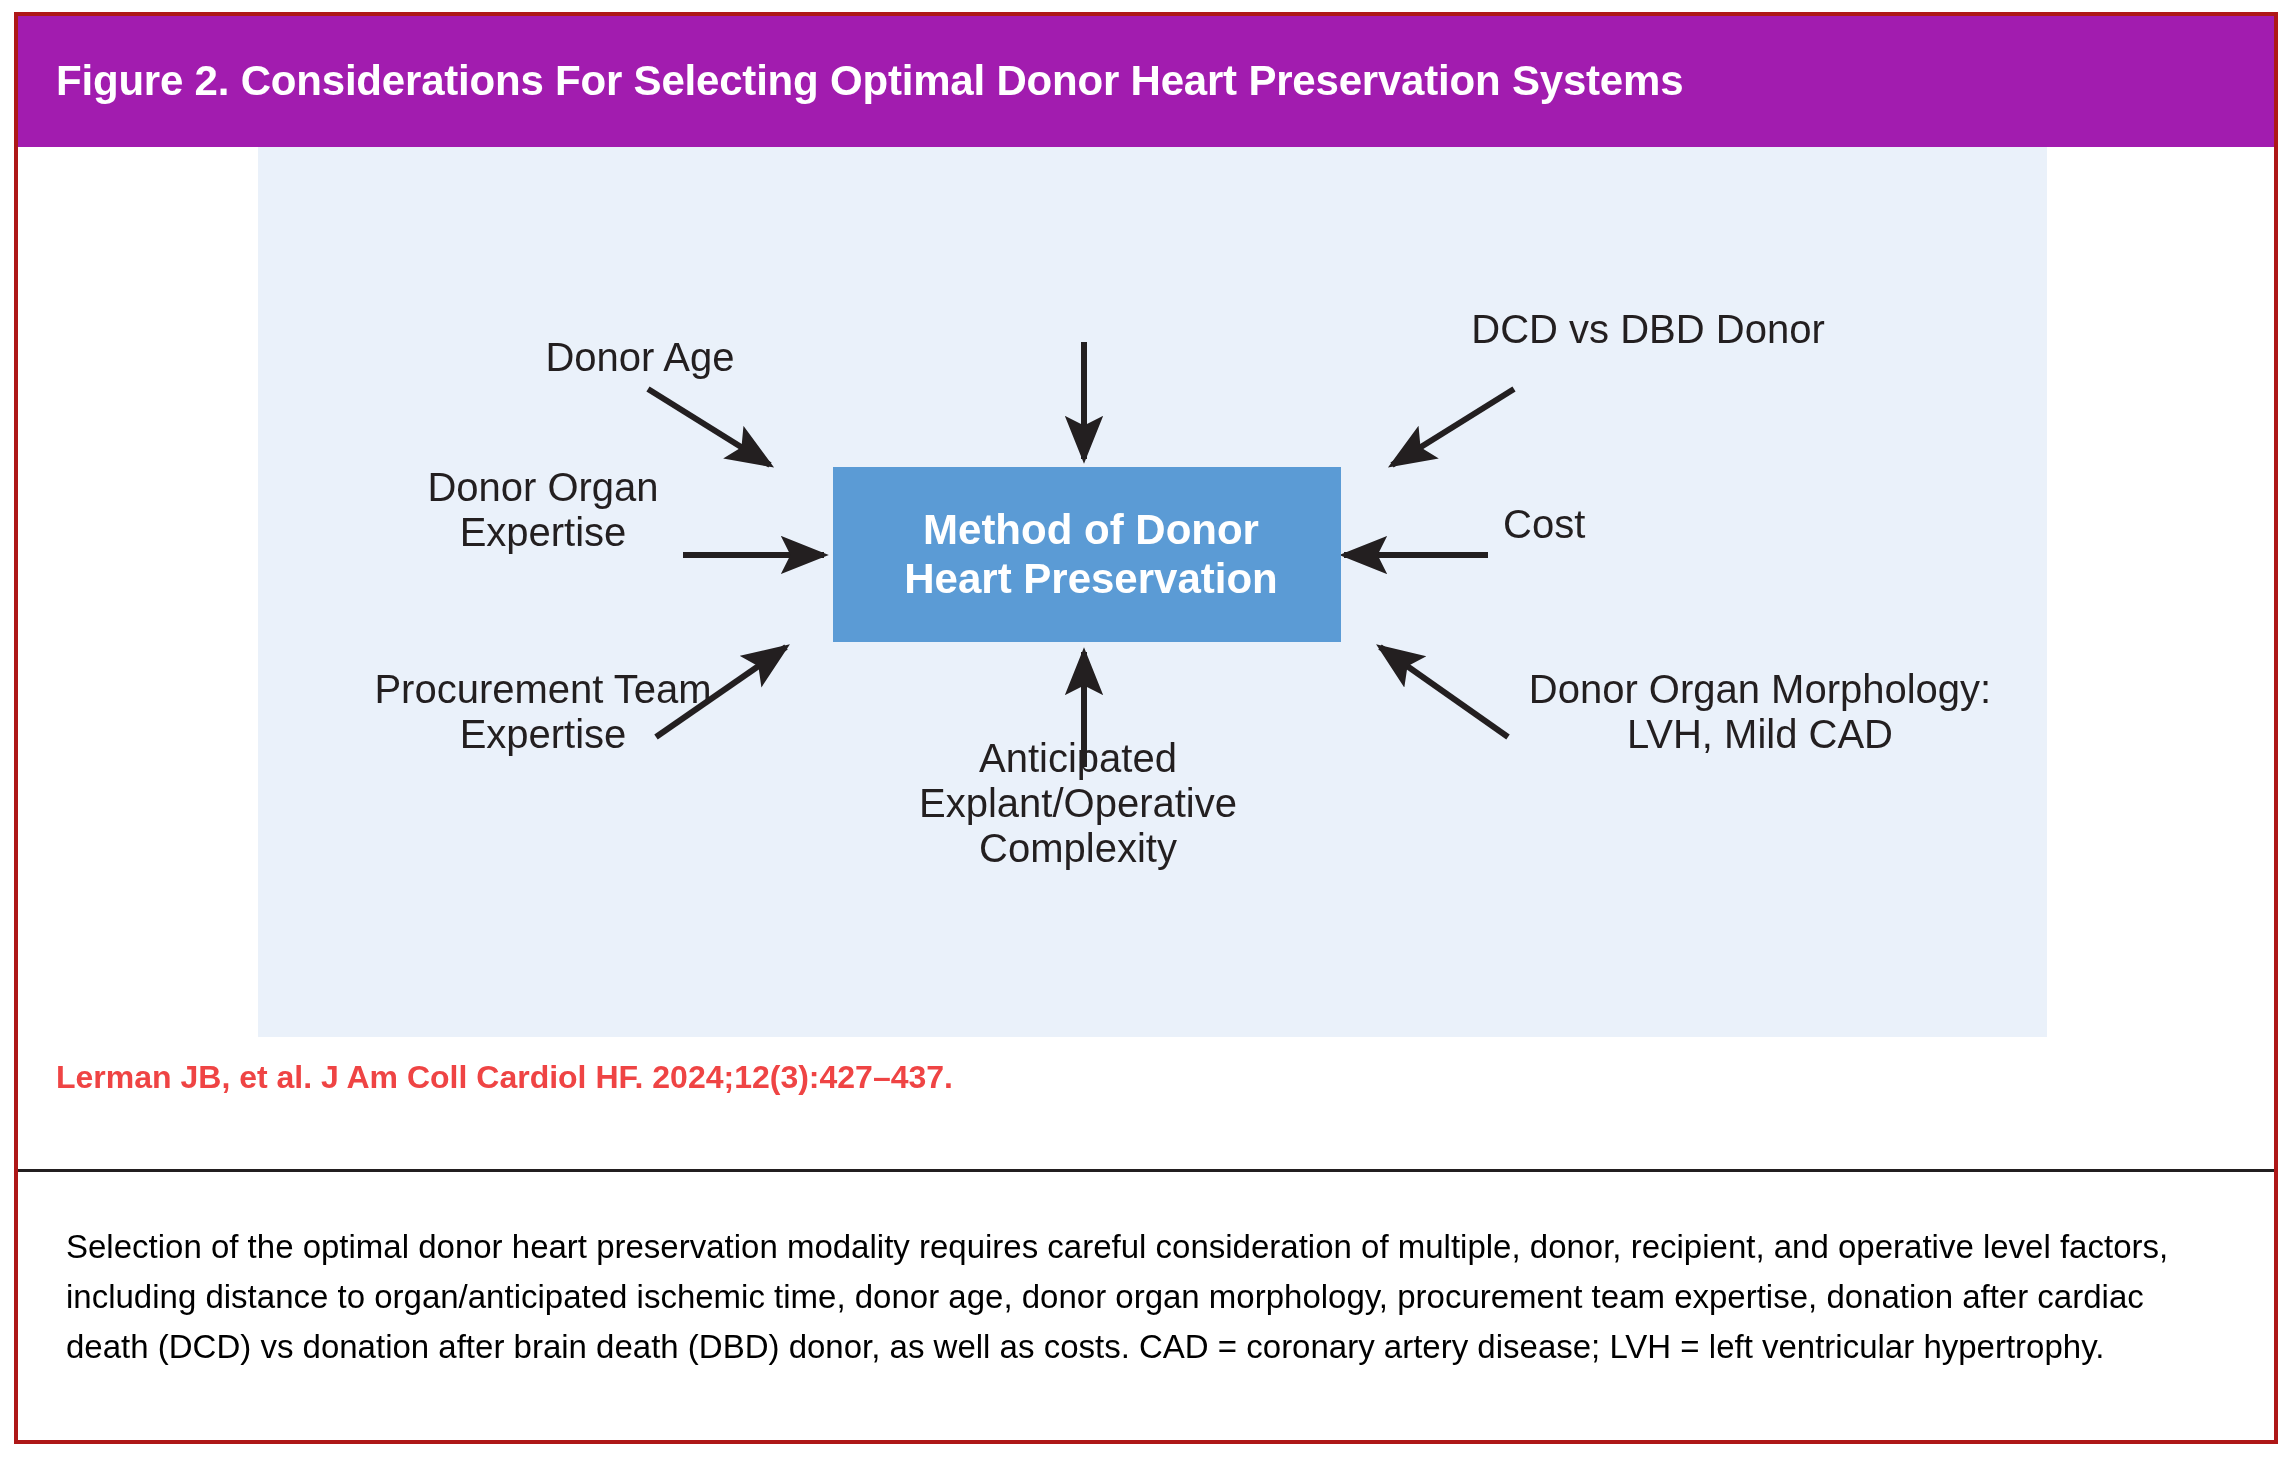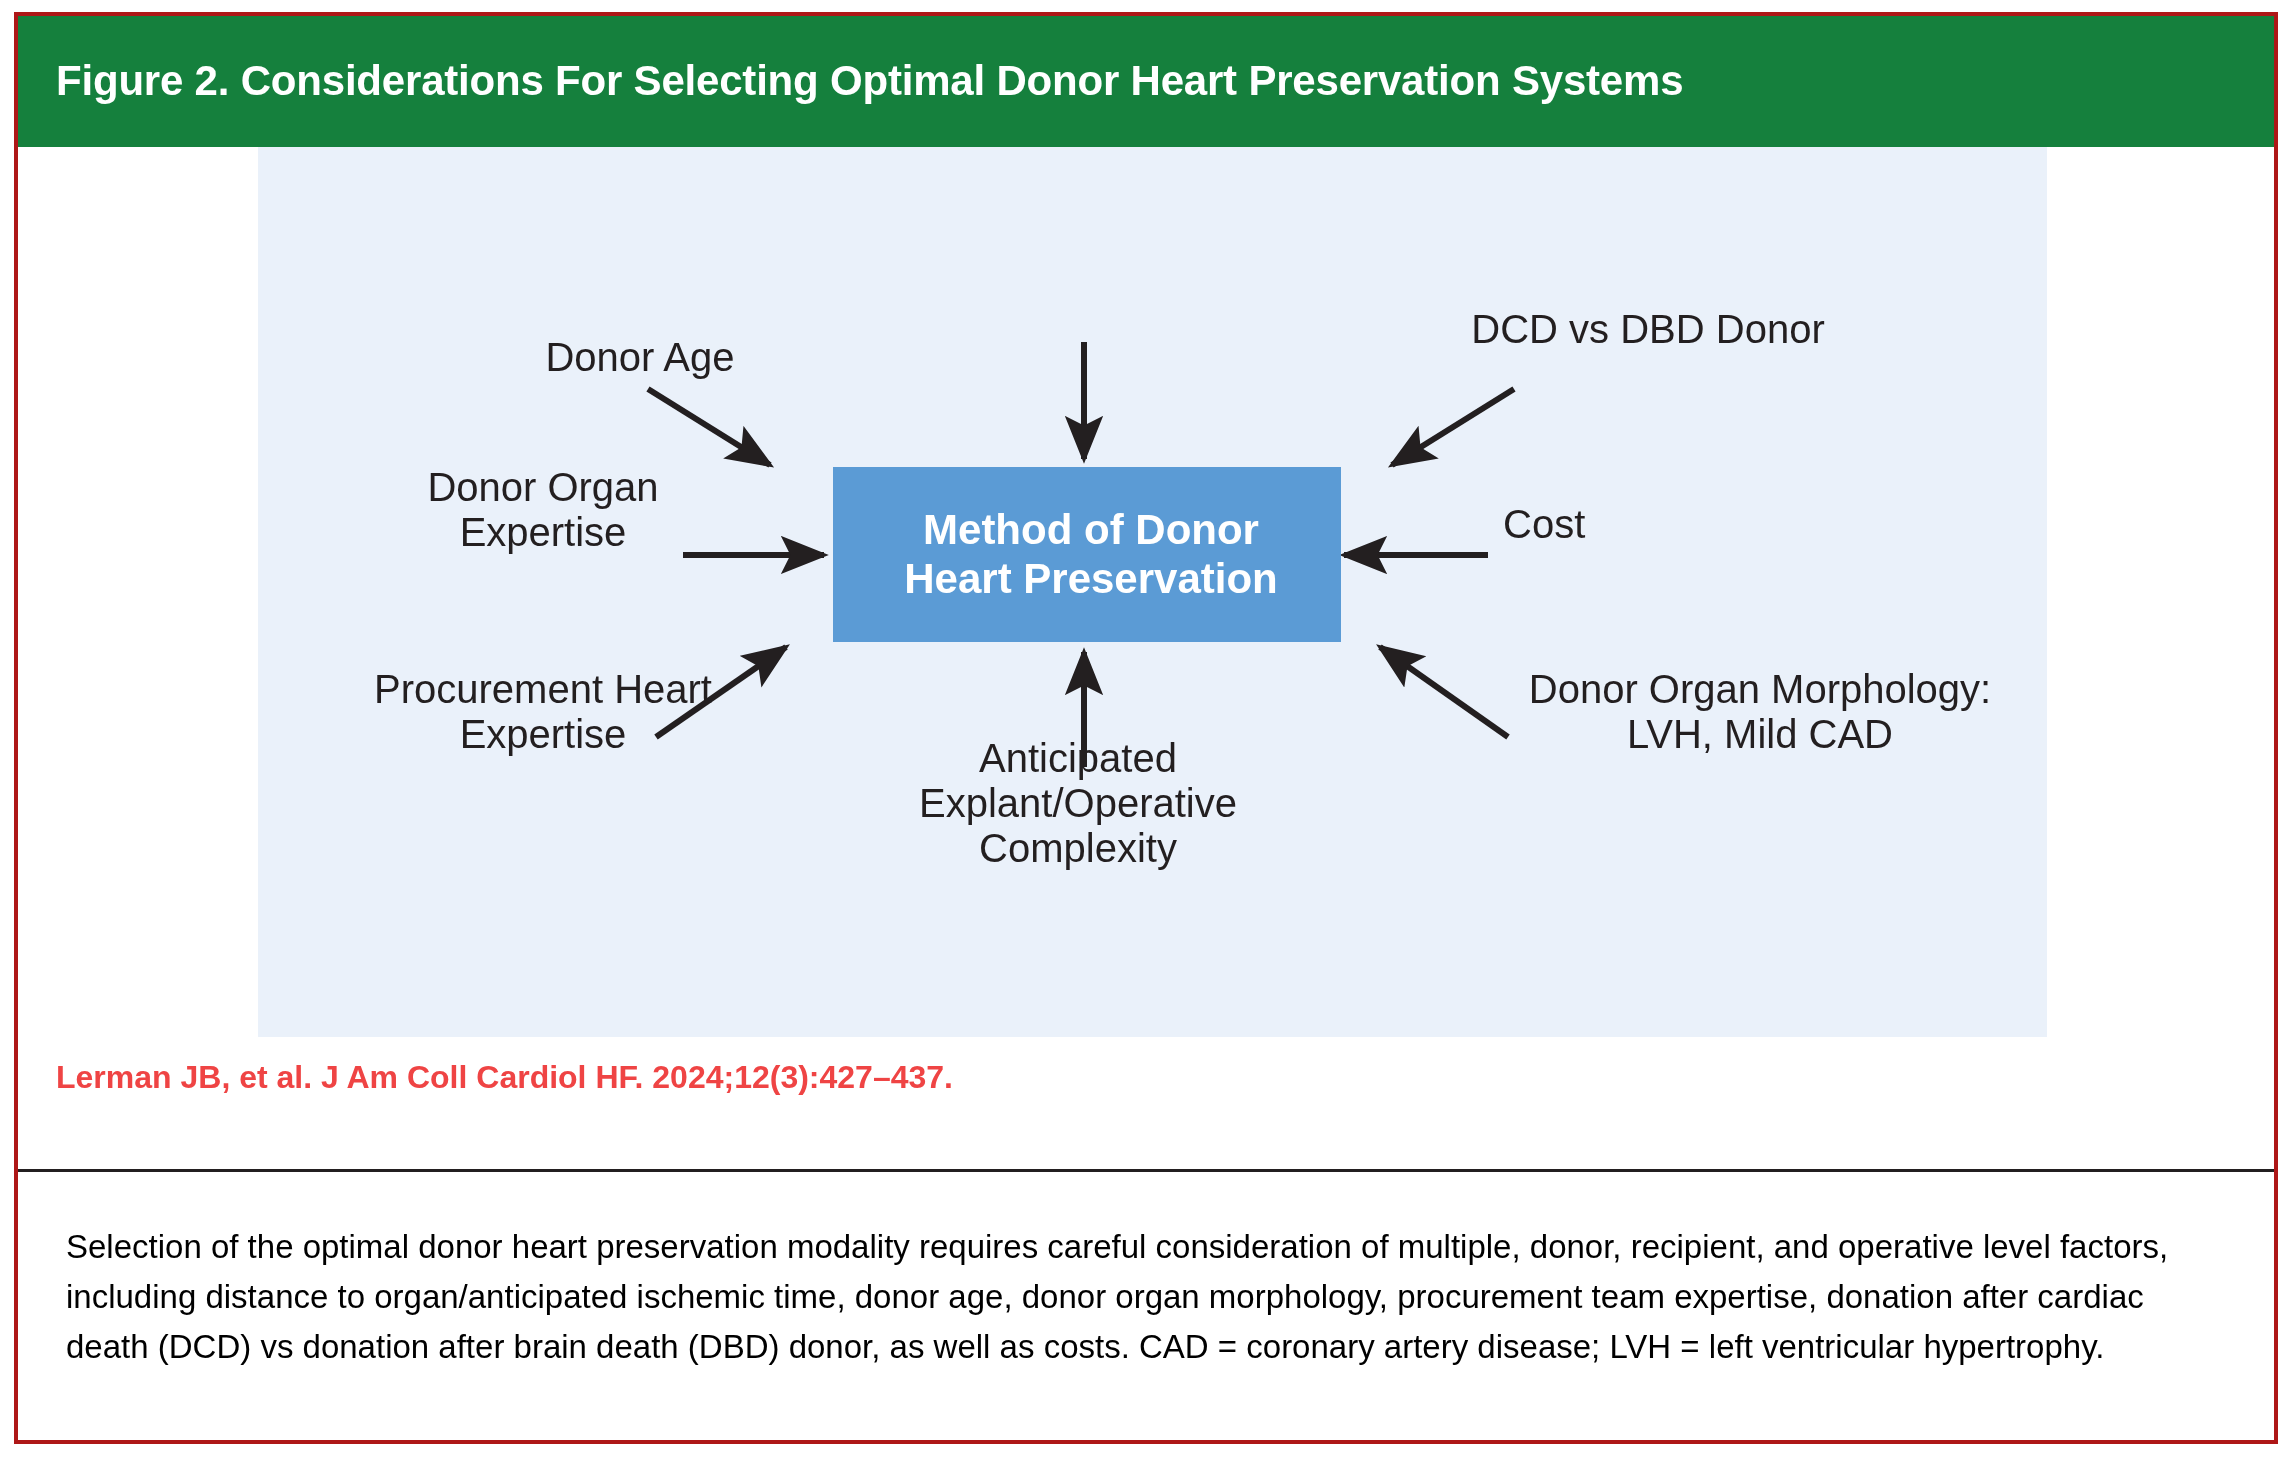--- a/index.html
+++ b/index.html
@@ -24,21 +24,21 @@
     height: 1432px;
     border: 4px solid #AE1717;
     box-sizing: border-box;
     background: #ffffff;
     display: flex;
     flex-direction: column;
   }
 
   
   #title-bar {
-    background: #15803d;
+    background: #a21caf;
     height: 131px;
     flex: 0 0 131px;
     display: flex;
     align-items: center;
     padding-left: 38px;
     box-sizing: border-box;
   }
   #figure-title {
     color: #ffffff;
     font-size: 42px;
@@ -194,21 +194,21 @@
 
       <div class="node-label" id="label-donor-age">Donor Age</div>
 
       <div class="node-label" id="label-dcd-dbd">DCD vs DBD Donor</div>
 
       <div class="node-label" id="label-donor-organ-fn">Donor Organ
 Expertise</div>
 
       <div class="node-label" id="label-cost">Cost</div>
 
-      <div class="node-label" id="label-procurement">Procurement Heart
+      <div class="node-label" id="label-procurement">Procurement Team
 Expertise</div>
 
       <div class="node-label" id="label-anticipated">Anticipated
 Explant/Operative
 Complexity</div>
 
       <div class="node-label" id="label-morphology">Donor Organ Morphology:
 LVH, Mild CAD</div>
 
     </div>

